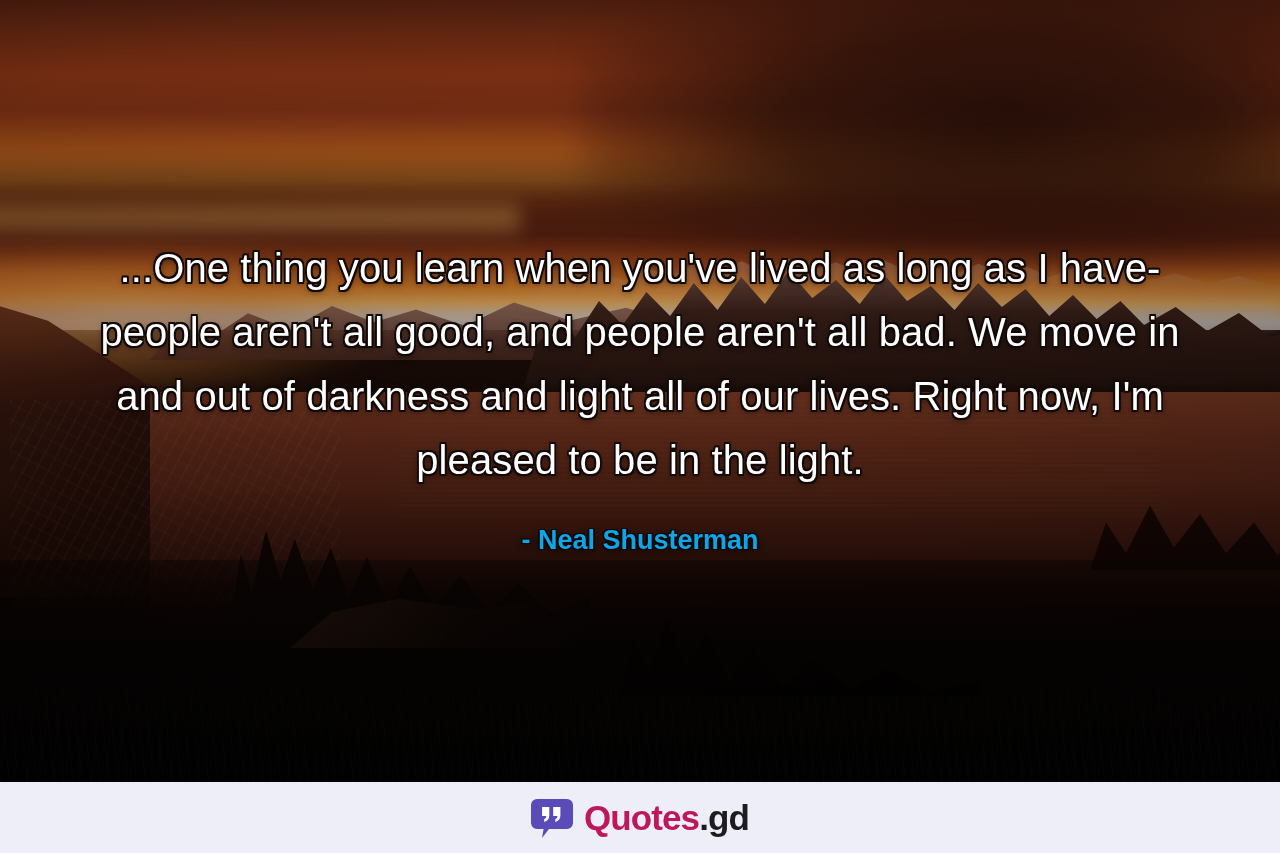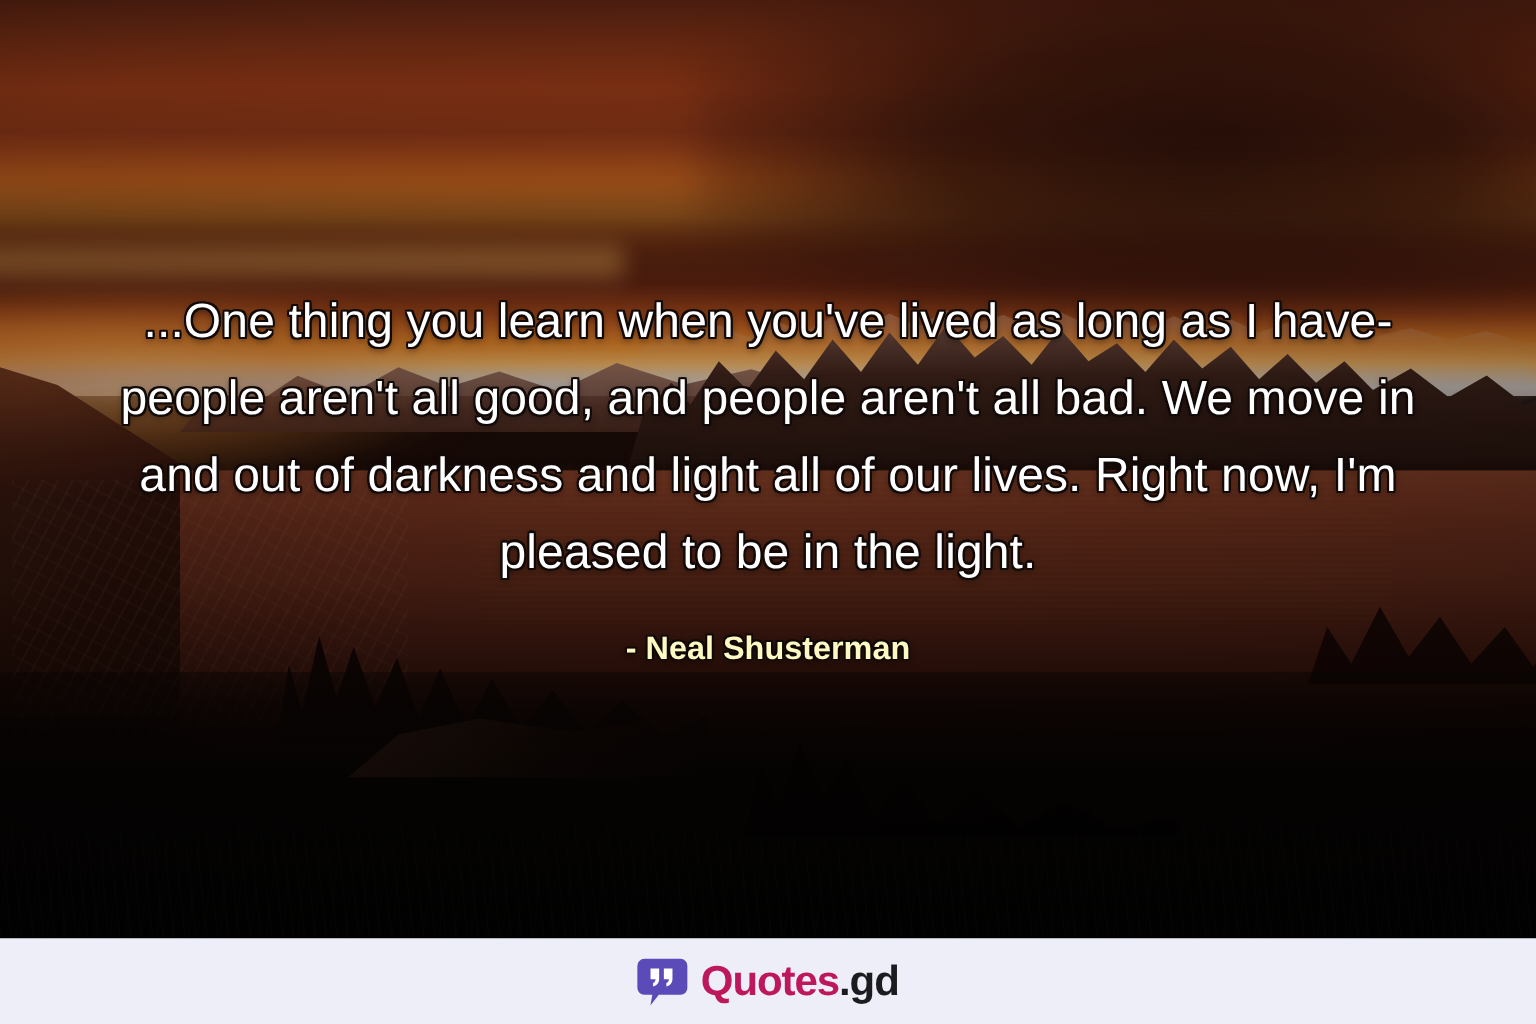--- a/index.html
+++ b/index.html
@@ -330,21 +330,21 @@
       -1.8px  0px   0 #120a08,
        1.8px  0px   0 #120a08,
        0 2px 6px rgba(0,0,0,0.65);
     margin: 0;
   }
   .author {
     font-family: "Liberation Sans", sans-serif;
     font-size: 27px;
     line-height: 40px;
     font-weight: 700;
-    color: #fef9c3;
+    color: #0ea5e9;
     margin-top: 28px;
     text-shadow:
       -1.4px -1.4px 0 #0e0806,
        1.4px -1.4px 0 #0e0806,
       -1.4px  1.4px 0 #0e0806,
        1.4px  1.4px 0 #0e0806,
        0 2px 6px rgba(0,0,0,0.7);
   }
 
   

